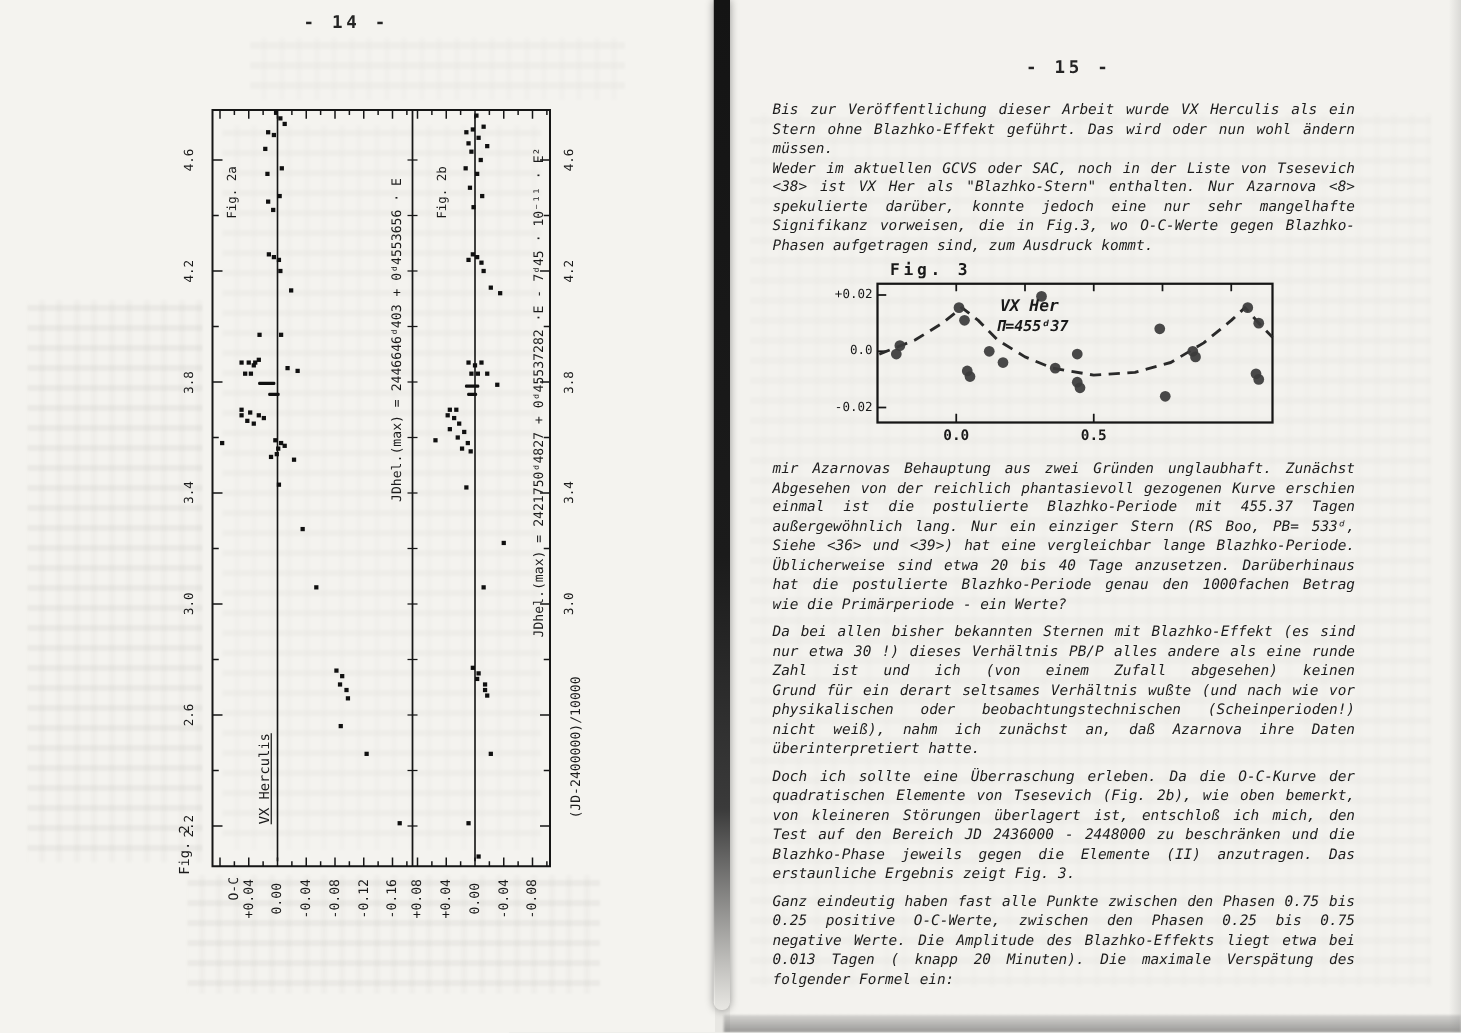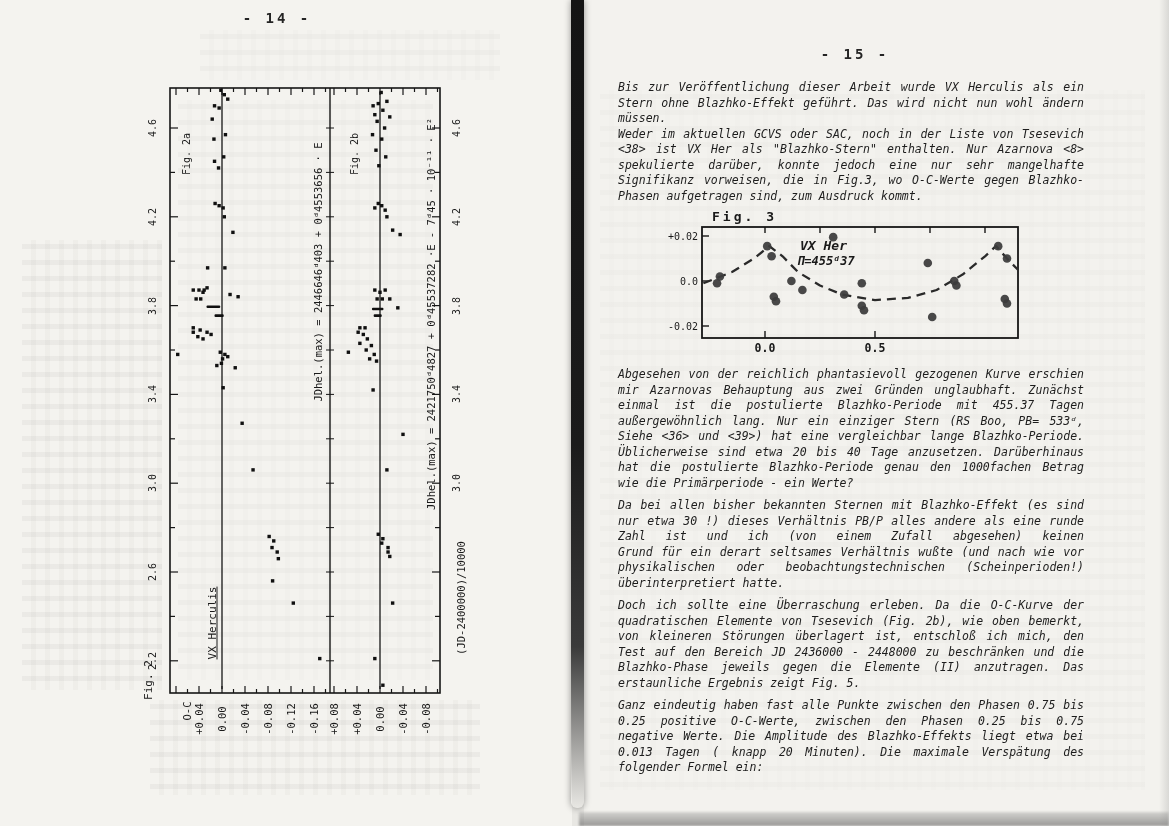--- a/index.html
+++ b/index.html
@@ -346,56 +346,57 @@
     <div class="flabel clabel" style="left: 765px; top: 348px; font: bold 11.5px &quot;DejaVu Sans Mono&quot;, monospace;">0.0</div>
     <div class="flabel clabel" style="left: 875px; top: 348px; font: bold 11.5px &quot;DejaVu Sans Mono&quot;, monospace;">0.5</div>
     <div class="flabel " style="left: 800px; top: 238px; font: italic bold 13px &quot;DejaVu Sans Mono&quot;, monospace;">VX Her</div>
     <div class="flabel " style="left: 797px; top: 254px; font: italic bold 12px &quot;DejaVu Sans Mono&quot;, monospace;">Π=455ᵈ37</div>
   </div>
 
 <div class="text-col" id="rp-text">
   <div id="para-first">
       <div class="para">
         <div class="line">Bis zur Veröffentlichung dieser Arbeit wurde VX Herculis als ein</div>
-        <div class="line">Stern ohne Blazhko-Effekt geführt. Das wird nicht nun wohl ändern</div>
+        <div class="line">Stern ohne Blazhko-Effekt geführt. Das wird oder nun wohl ändern</div>
         <div class="line">müssen.</div>
         <div class="line">Weder im aktuellen GCVS oder SAC, noch in der Liste von Tsesevich</div>
         <div class="line">&lt;38&gt; ist VX Her als "Blazhko-Stern" enthalten. Nur Azarnova &lt;8&gt;</div>
         <div class="line">spekulierte darüber, konnte jedoch eine nur sehr mangelhafte</div>
         <div class="line">Signifikanz vorweisen, die in Fig.3, wo O-C-Werte gegen Blazhko-</div>
         <div class="line">Phasen aufgetragen sind, zum Ausdruck kommt.</div>
       </div>
     </div>
   <div class="fig3-spacer"></div>
   <div id="para-rest">
       <div class="para">
+        <div class="line">mir Azarnovas Behauptung aus zwei Gründen unglaubhaft. Zunächst</div>
         <div class="line">Abgesehen von der reichlich phantasievoll gezogenen Kurve erschien</div>
-        <div class="line">mir Azarnovas Behauptung aus zwei Gründen unglaubhaft. Zunächst</div>
         <div class="line">einmal ist die postulierte Blazhko-Periode mit 455.37 Tagen</div>
         <div class="line">außergewöhnlich lang. Nur ein einziger Stern (RS Boo, PB= 533ᵈ,</div>
         <div class="line">Siehe &lt;36&gt; und &lt;39&gt;) hat eine vergleichbar lange Blazhko-Periode.</div>
         <div class="line">Üblicherweise sind etwa 20 bis 40 Tage anzusetzen. Darüberhinaus</div>
         <div class="line">hat die postulierte Blazhko-Periode genau den 1000fachen Betrag</div>
         <div class="line">wie die Primärperiode - ein Werte?</div>
       </div>
       <div class="para">
         <div class="line">Da bei allen bisher bekannten Sternen mit Blazhko-Effekt (es sind</div>
         <div class="line">nur etwa 30 !) dieses Verhältnis PB/P alles andere als eine runde</div>
         <div class="line">Zahl ist und ich (von einem Zufall abgesehen) keinen</div>
         <div class="line">Grund für ein derart seltsames Verhältnis wußte (und nach wie vor</div>
         <div class="line">physikalischen oder beobachtungstechnischen (Scheinperioden!)</div>
+        <div class="line">nicht weiß), nahm ich zunächst an, daß Azarnova ihre Daten</div>
         <div class="line">überinterpretiert hatte.</div>
       </div>
       <div class="para">
         <div class="line">Doch ich sollte eine Überraschung erleben. Da die O-C-Kurve der</div>
         <div class="line">quadratischen Elemente von Tsesevich (Fig. 2b), wie oben bemerkt,</div>
         <div class="line">von kleineren Störungen überlagert ist, entschloß ich mich, den</div>
         <div class="line">Test auf den Bereich JD 2436000 - 2448000 zu beschränken und die</div>
         <div class="line">Blazhko-Phase jeweils gegen die Elemente (II) anzutragen. Das</div>
-        <div class="line">erstaunliche Ergebnis zeigt Fig. 5.</div>
+        <div class="line">erstaunliche Ergebnis zeigt Fig. 3.</div>
       </div>
       <div class="para">
         <div class="line">Ganz eindeutig haben fast alle Punkte zwischen den Phasen 0.75 bis</div>
         <div class="line">0.25 positive O-C-Werte, zwischen den Phasen 0.25 bis 0.75</div>
         <div class="line">negative Werte. Die Amplitude des Blazhko-Effekts liegt etwa bei</div>
         <div class="line">0.013 Tagen ( knapp 20 Minuten). Die maximale Verspätung des</div>
         <div class="line">folgender Formel ein:</div>
       </div>
     </div>
 </div>

